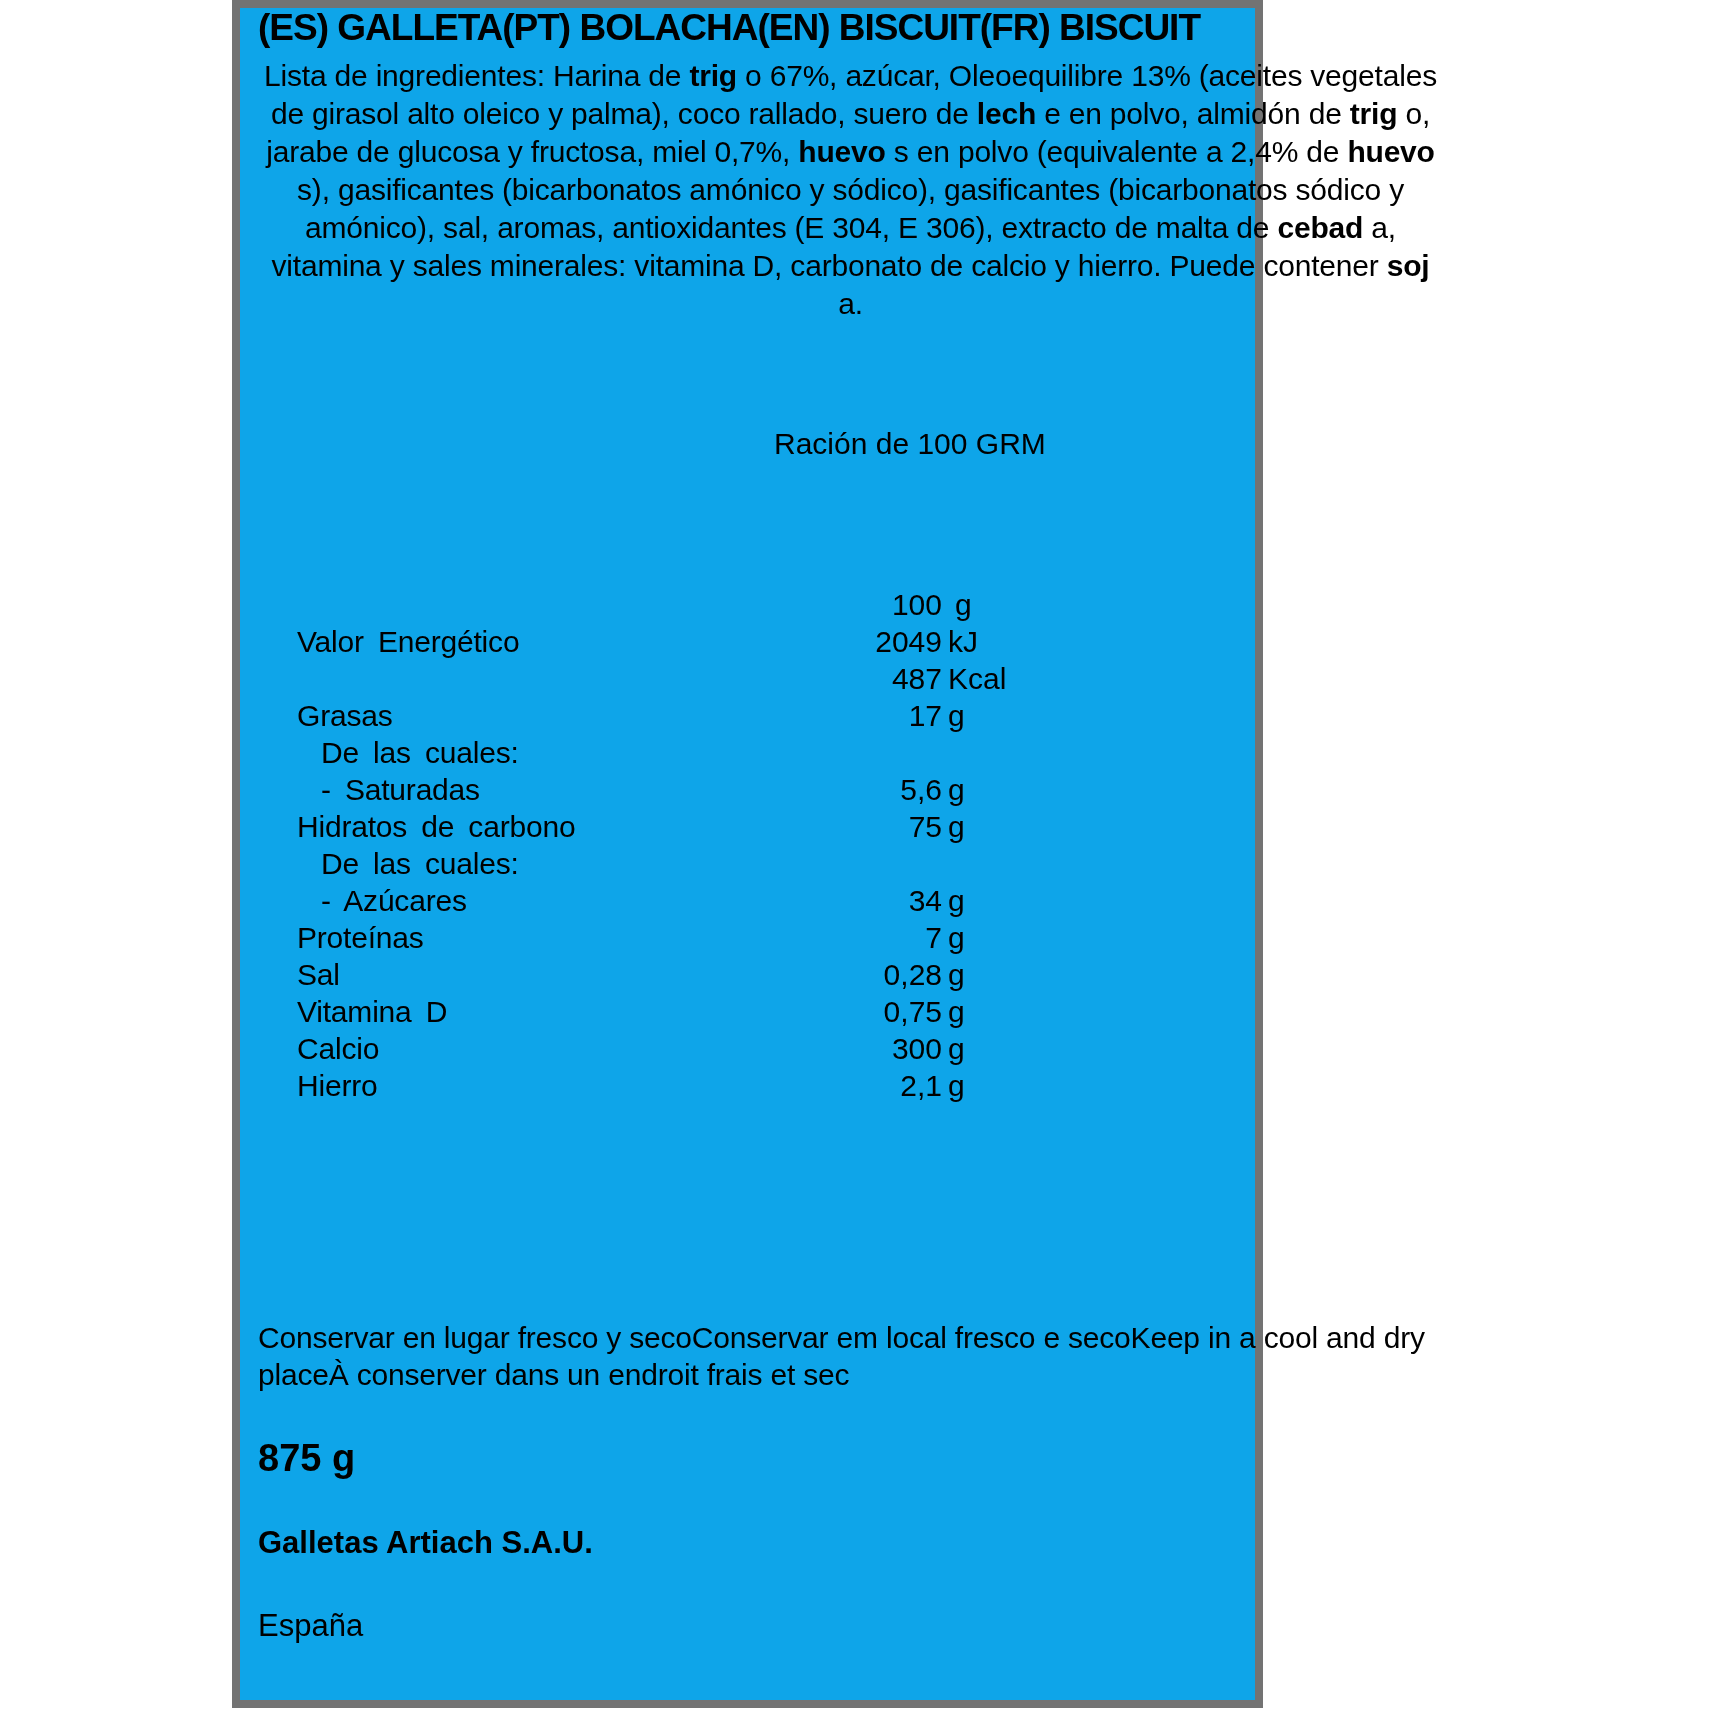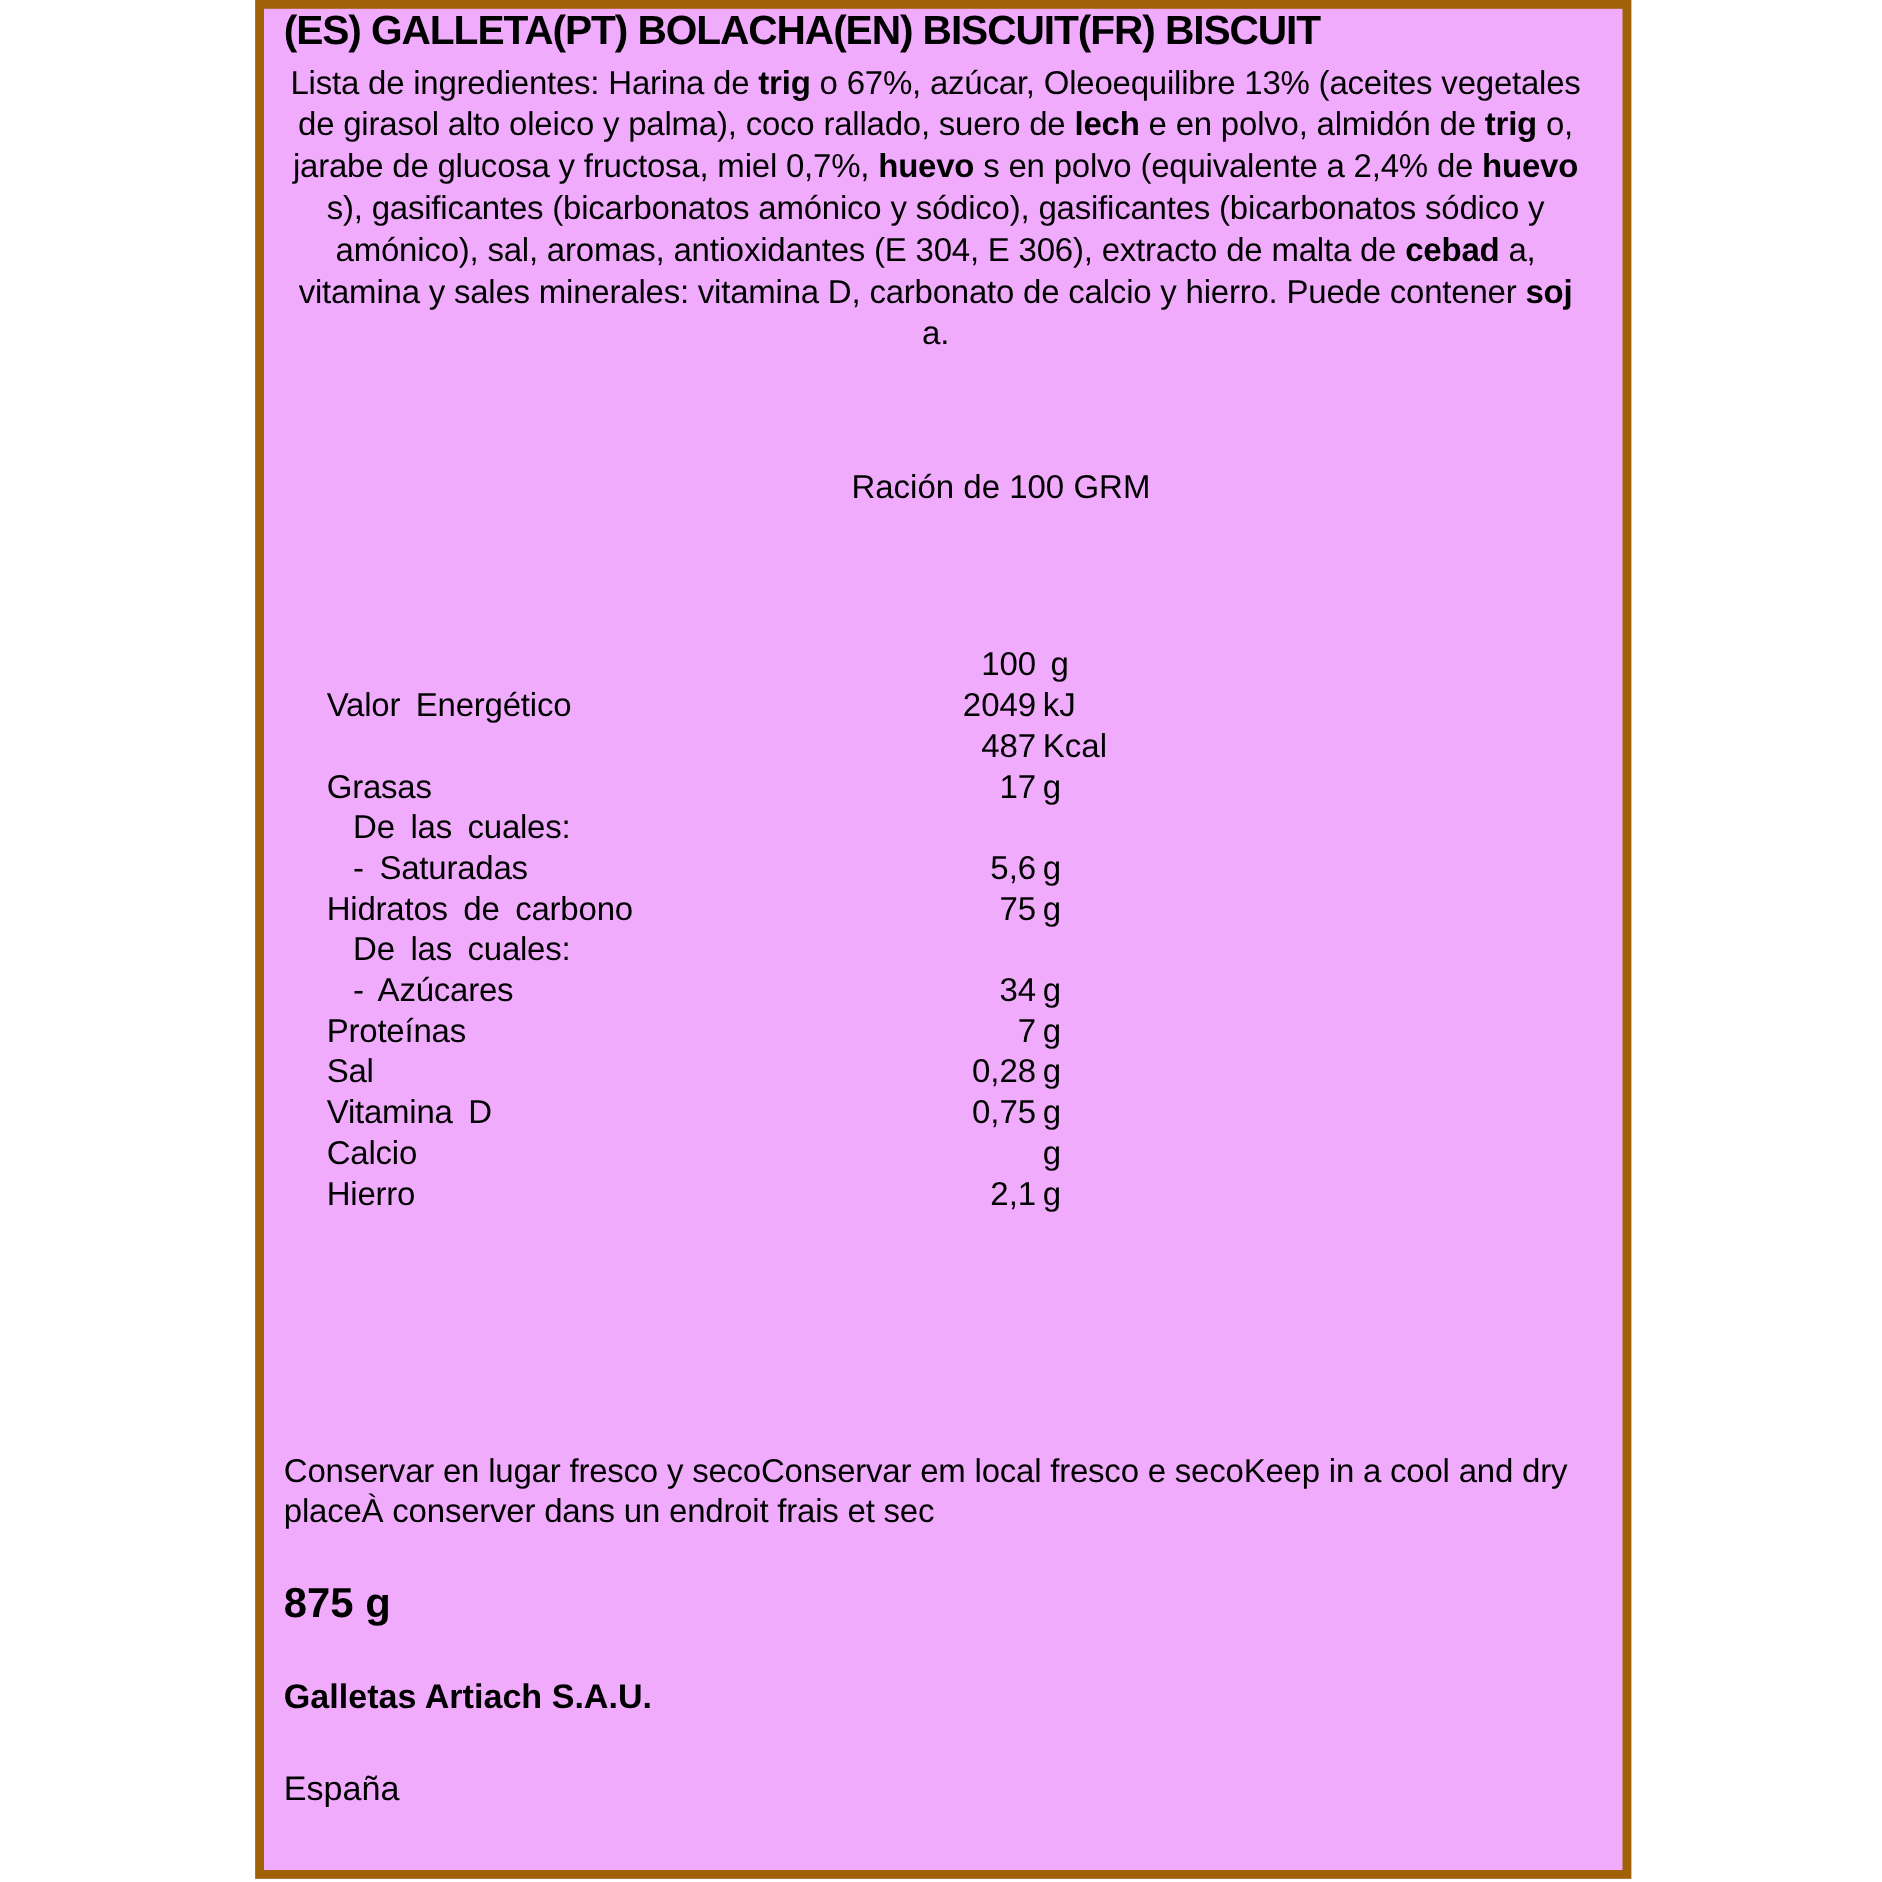--- a/index.html
+++ b/index.html
@@ -15,25 +15,25 @@
     position: relative;
     width: 1711px;
     height: 1711px;
     background: #ffffff;
     overflow: hidden;
   }
   .frame {
     position: absolute;
     left: 232px;
     top: 0;
-    width: 1251px;
+    width: 1031px;
     height: 1708px;
     box-sizing: border-box;
-    border: 8px solid #a16207;
-    background: #f0abfc;
+    border: 8px solid #737373;
+    background: #0ea5e9;
   }
   .abs { position: absolute; }
 
   .title {
     left: 18px;
     top: -3px;
     font-size: 37px;
     line-height: 46px;
     font-weight: bold;
     letter-spacing: -1px;
@@ -205,20 +205,21 @@
   </div>
 
   <div class="row">
     <span class="lbl">Vitamina D</span>
     <span class="val">0,75</span>
     <span class="unit">g</span>
   </div>
 
   <div class="row">
     <span class="lbl">Calcio</span>
+    <span class="val">300</span>
     <span class="unit">g</span>
   </div>
 
   <div class="row">
     <span class="lbl">Hierro</span>
     <span class="val">2,1</span>
     <span class="unit">g</span>
   </div>
 </div>
     </div>

